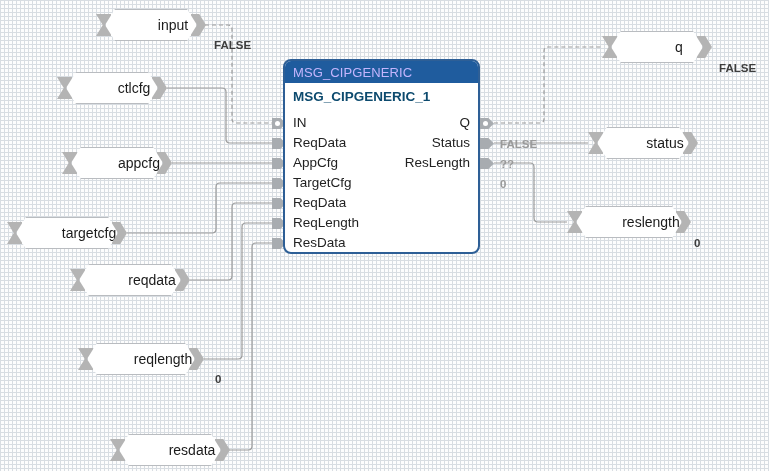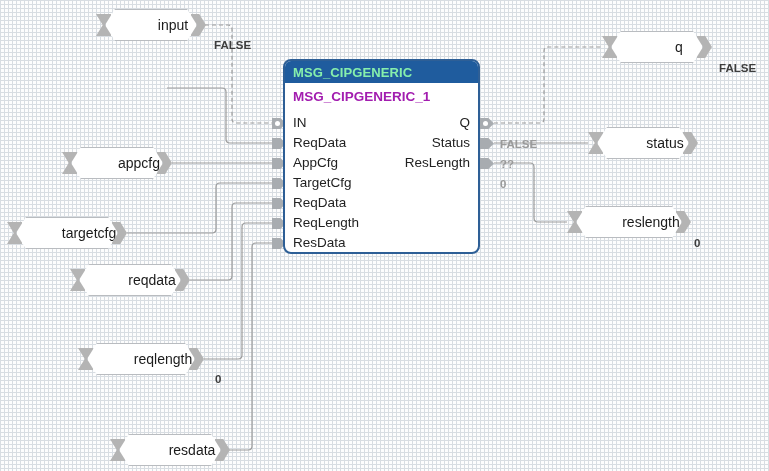--- a/index.html
+++ b/index.html
@@ -103,37 +103,37 @@
     background: #ffffff;
     border: 2px solid #2e5f96;
     border-radius: 8px;
     box-sizing: border-box;
     overflow: hidden;
     z-index: 5;
   }
   #fb-header {
     height: 22px;
     background: #1f5c9e;
-    color: #86efac;
+    color: #c4b5fd;
     font-size: 13px;
-    font-weight: bold;
+    font-weight: normal;
     display: flex;
     align-items: center;
     padding-left: 8px;
     box-sizing: border-box;
     letter-spacing: 0.1px;
   }
   #fb-instance {
     height: 26px;
     display: flex;
     align-items: center;
     padding-left: 8px;
     font-size: 13.5px;
     font-weight: bold;
-    color: #a21caf;
+    color: #0c4a6e;
     box-sizing: border-box;
   }
   #fb-body {
     position: relative;
     padding: 4px 8px 0 8px;
     box-sizing: border-box;
   }
   .pinrow {
     position: relative;
     height: 20px;
@@ -210,20 +210,27 @@
   </svg>
 
   <div class="varnode" style="left:96px; top:10px; width:110px;">
     <div class="cap left"></div>
     <div class="hexbody">
       <span>input</span>
     </div>
     <div class="cap right"></div>
   </div>
 
+  <div class="varnode" style="left:57px; top:73px; width:110px;">
+    <div class="cap left"></div>
+    <div class="hexbody">
+      <span>ctlcfg</span>
+    </div>
+    <div class="cap right"></div>
+  </div>
 
   <div class="varnode" style="left:62px; top:148px; width:110px;">
     <div class="cap left"></div>
     <div class="hexbody">
       <span>appcfg</span>
     </div>
     <div class="cap right"></div>
   </div>
 
   <div class="varnode" style="left:7px; top:218px; width:120px;">

